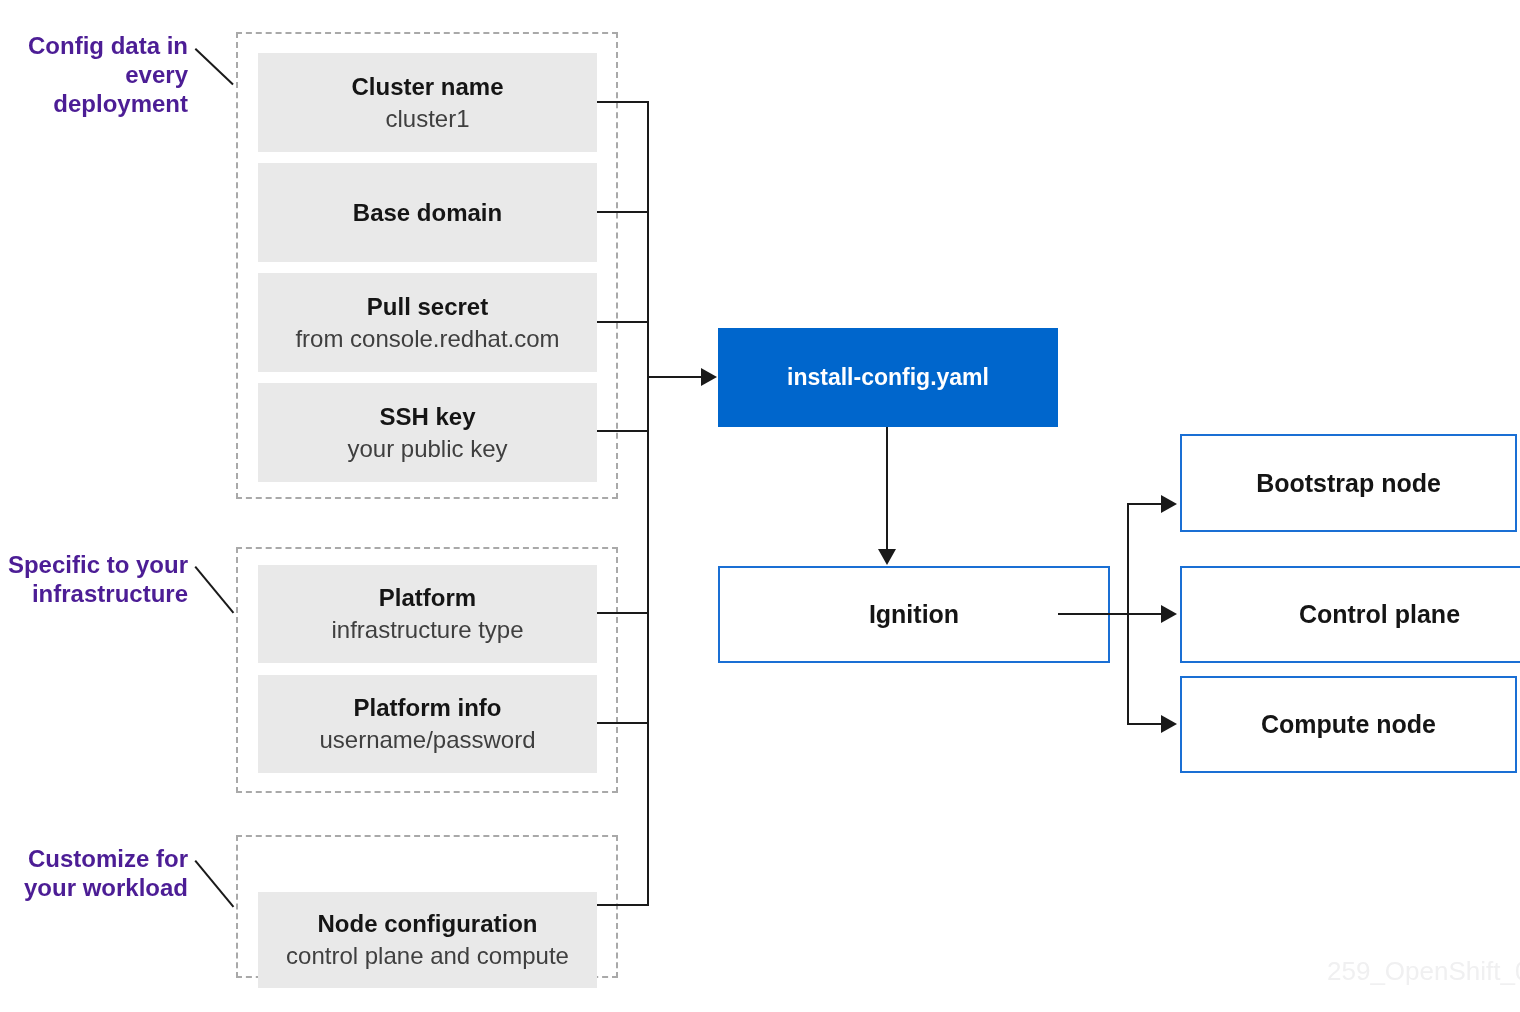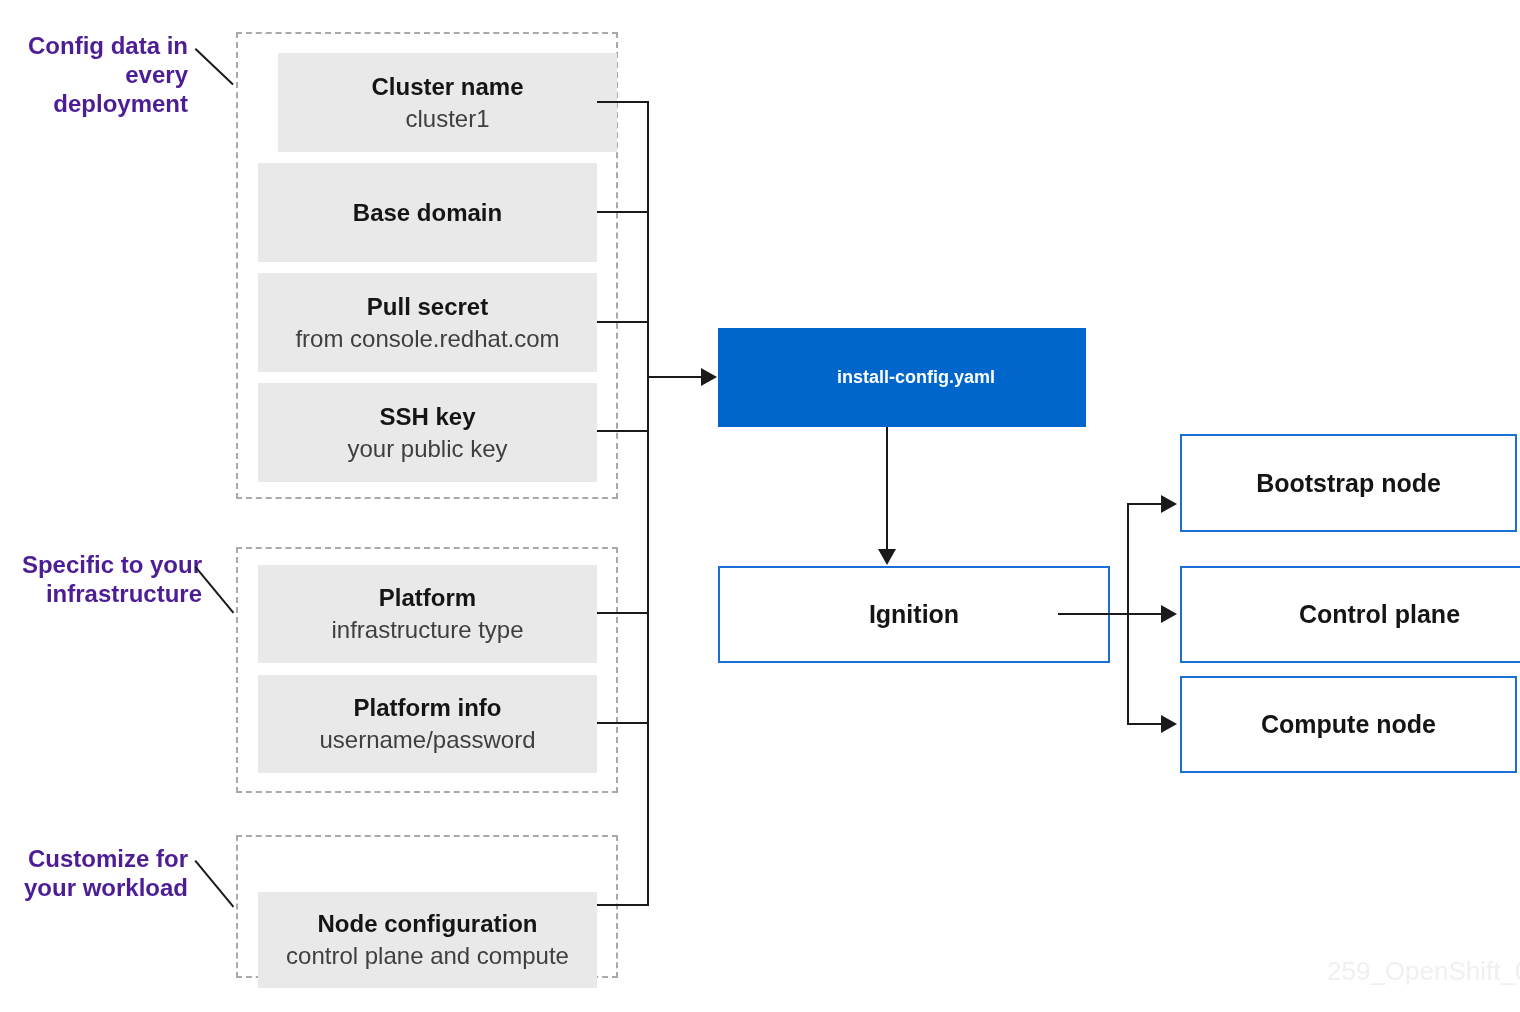--- a/index.html
+++ b/index.html
@@ -52,21 +52,21 @@
   .arrow-down{
     position:absolute;width:0;height:0;
     border-left:9px solid transparent;border-right:9px solid transparent;
     border-top:16px solid #1a1a1a;
   }
   
   .bluebox{
     position:absolute;left:718px;width:340px;height:99px;
     background:#0066cc;
     display:flex;align-items:center;justify-content:center;
-    color:#ffffff;font-size:18px;font-weight:bold;padding-left:28px;
+    color:#ffffff;font-size:23px;font-weight:bold;
   }
   
   .outline-box{
     position:absolute;
     background:#ffffff;border:2px solid #1a6fd4;
     display:flex;align-items:center;justify-content:center;
     font-size:25px;font-weight:bold;color:#151515;
     box-sizing:border-box;
   }
   .watermark{
@@ -77,38 +77,38 @@
 </style>
 </head>
 <body>
 
 <div id="canvas">
 
   <div class="ann" style="top:31px;">
     <div>Config data in</div>
     <div>every deployment</div>
   </div>
-  <div class="ann" style="top:550px;padding-left:14px;">
+  <div class="ann" style="top:550px;">
     <div>Specific to your</div>
     <div>infrastructure</div>
   </div>
   <div class="ann" style="top:844px;">
     <div>Customize for</div>
     <div>your workload</div>
   </div>
 
   <div class="diag" style="left:196px;top:48px;width:52px;transform:rotate(43.5deg);"></div>
   <div class="diag" style="left:196px;top:566px;width:60px;transform:rotate(50.4deg);"></div>
   <div class="diag" style="left:196px;top:860px;width:60px;transform:rotate(50.4deg);"></div>
 
   <div class="group" style="top:32px;height:463px;"></div>
   <div class="group" style="top:547px;height:242px;"></div>
   <div class="group" style="top:835px;height:139px;"></div>
 
-  <div class="item" style="top:53px;margin-left:20px;">
+  <div class="item" style="top:53px;">
     <div class="item-title">Cluster name</div>
     <div class="item-sub">cluster1</div>
   </div>
   <div class="item" style="top:163px;">
     <div class="item-title">Base domain</div>
   </div>
   <div class="item" style="top:273px;">
     <div class="item-title">Pull secret</div>
     <div class="item-sub">from console.redhat.com</div>
   </div>

